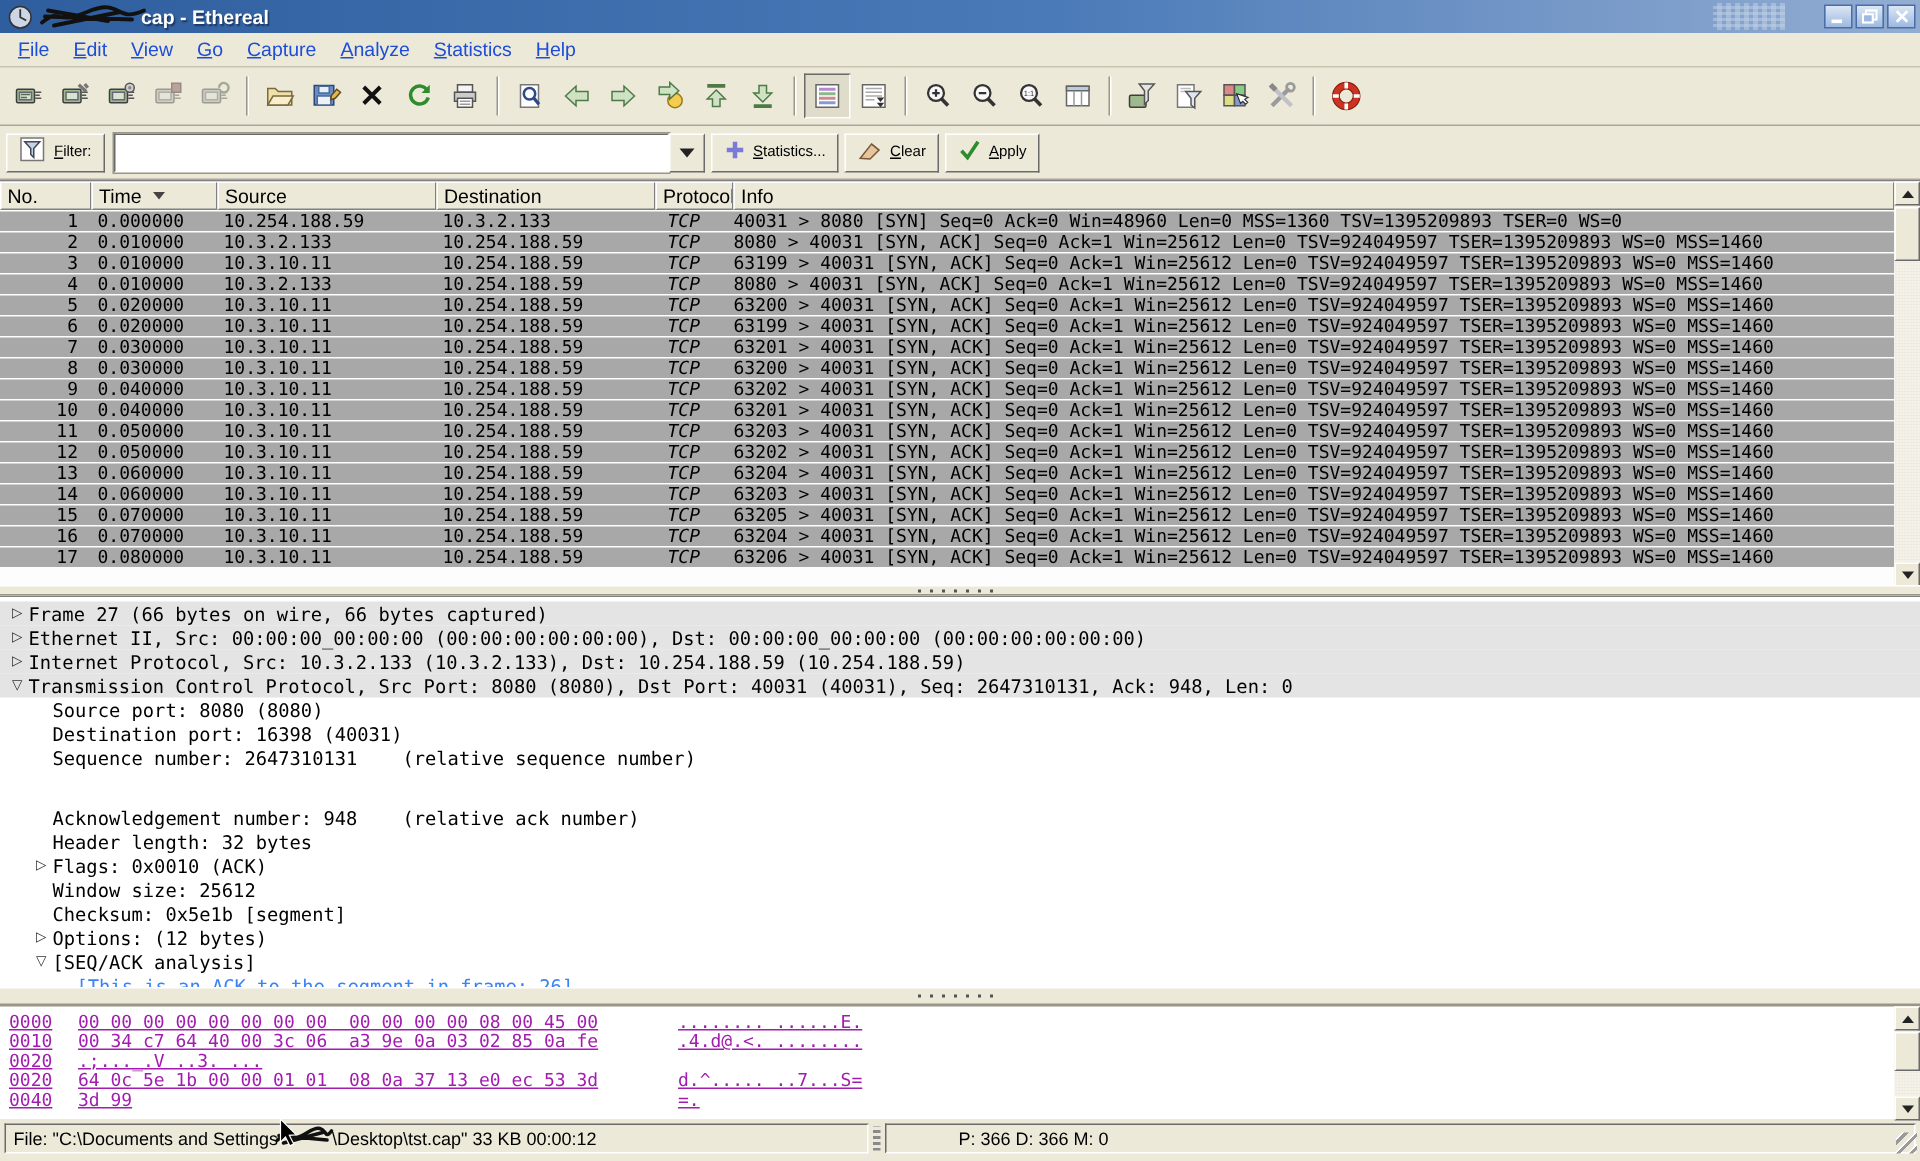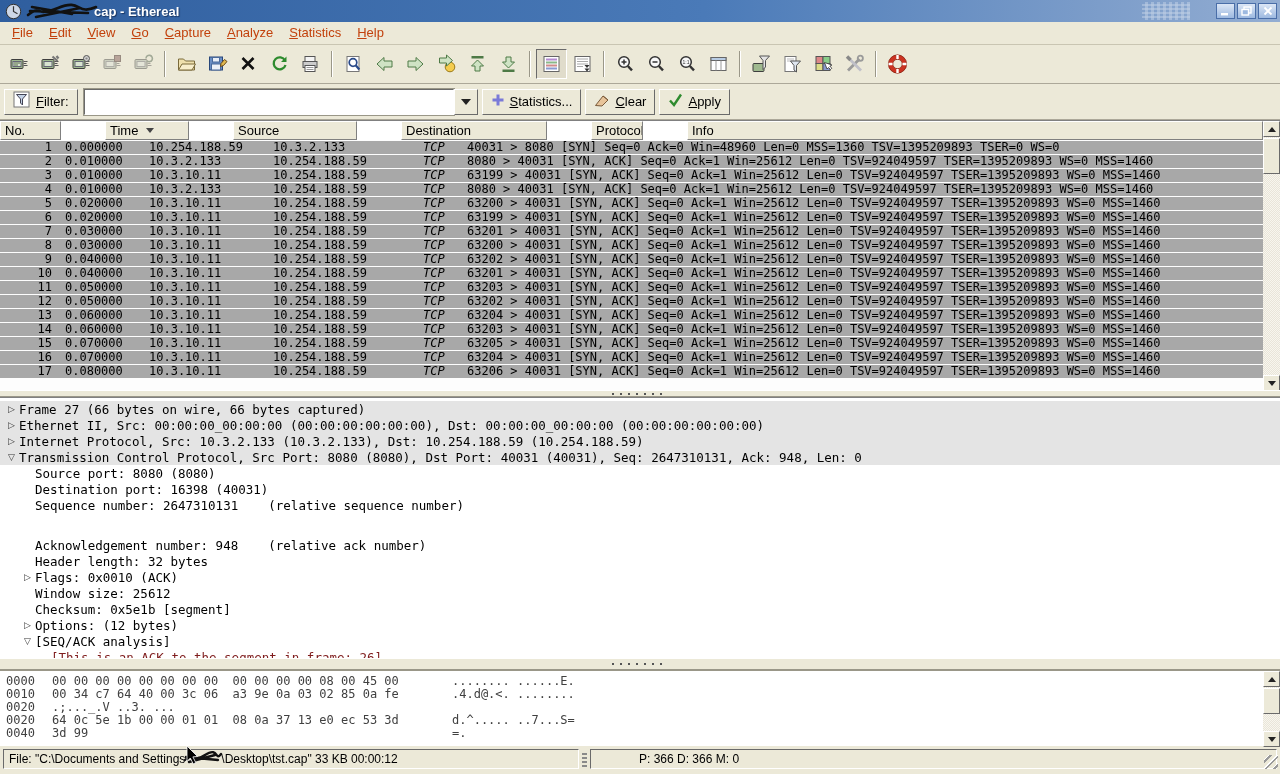--- a/index.html
+++ b/index.html
@@ -13,46 +13,46 @@
   .title-text { color:#fff; font-weight:bold; font-size:13px; text-shadow:1px 1px 1px #1a3560; margin-left:68px; white-space:pre; }
   .title-scribble { position:absolute; left:24px; top:2px; }
   .titlebar-artifact { position:absolute; left:1142px; top:2px; width:48px; height:18px; opacity:.5;
      background:repeating-linear-gradient(0deg, transparent 0 2px, rgba(255,255,255,.5) 2px 4px),
                 repeating-linear-gradient(90deg, transparent 0 3px, rgba(255,255,255,.5) 3px 6px); }
   .winbtns { margin-left:auto; display:flex; gap:2px; }
   .winbtn { width:19px; height:16px; background:linear-gradient(#dce6f5,#9db9e0); border:1px solid #4a6ea8; display:flex; align-items:center; justify-content:center; }
 
   
   .menubar { height:23px; display:flex; align-items:center; padding-left:4px; border-bottom:1px solid #c9c5b2; flex:0 0 23px; }
-  .menu-item { display:inline-block; padding:0 8px; font-size:13px; color:#c2410c; height:23px; line-height:22px; }
+  .menu-item { display:inline-block; padding:0 8px; font-size:13px; color:#1d4ed8; height:23px; line-height:22px; }
   .ul1::first-letter { text-decoration:underline; }
 
   
   .toolbar { height:39px; display:flex; align-items:center; padding-left:4px; border-bottom:1px solid #aca899; flex:0 0 39px; }
   .tgroup { display:flex; align-items:center; }
   .tbtn { width:31px; height:30px; display:flex; align-items:center; justify-content:center; border:1px solid transparent; }
   .tbtn.pressed { border-color:#6a6a6a #fff #fff #6a6a6a; background:#e0dccb; }
   .tbtn.disabled { opacity:.5; filter:grayscale(.6); }
   .tsep { width:2px; height:26px; border-left:1px solid #9a9788; border-right:1px solid #fff; margin:0 5px; }
   .ticon { display:flex; }
 
   
   .filterbar { height:36px; display:flex; align-items:center; padding:0 4px; gap:4px; border-bottom:1px solid #aca899; flex:0 0 36px; }
-  .fbtn { height:26px; display:flex; align-items:center; gap:5px; padding:0 8px; background:#ece9d8; border:1px solid; border-color:#fff #6a6a6a #6a6a6a #fff; font-size:13px; }
+  .fbtn { height:26px; display:flex; align-items:center; gap:5px; padding:0 8px; background:#ece9d8; border:1px solid; border-color:#fff #6a6a6a #6a6a6a #fff; font-size:10px; }
   .combo { display:flex; height:26px; margin-left:2px; }
   .combo-input { width:370px; height:26px; border:1px solid; border-color:#6a6a6a #fff #fff #6a6a6a; outline:1px solid #9a9788; font-size:13px; padding:0 4px; font-family:"Liberation Sans",sans-serif; background:#fff; }
   .combo-arrow { width:24px; height:26px; background:#ece9d8; border:1px solid; border-color:#fff #6a6a6a #6a6a6a #fff; display:flex; align-items:center; justify-content:center; }
   .tri-down { width:0; height:0; border-left:5px solid transparent; border-right:5px solid transparent; border-top:6px solid #222; }
 
   
   .plist { height:270px; display:flex; background:#fff; border-top:1px solid #808080; flex:0 0 270px; }
   .plist-main { flex:1; display:flex; flex-direction:column; overflow:hidden; }
-  .phead { display:flex; height:19px; flex:0 0 19px;gap:44px; }
+  .phead { display:flex; height:19px; flex:0 0 19px; }
   .hcell { background:#ece9d8; border:1px solid; border-color:#fff #808080 #808080 #fff; font-size:13px; padding:0 4px; display:flex; align-items:center; overflow:hidden; white-space:nowrap; }
-  .c-no{width:61px;} .c-time{width:84px;} .c-src{width:124px;} .c-dst{width:146px;} .c-proto{width:52px;} .c-info{flex:1;}
+  .c-no{width:61px;} .c-time{width:84px;} .c-src{width:146px;} .c-dst{width:146px;} .c-proto{width:52px;} .c-info{flex:1;}
   .sort-desc { width:0; height:0; border-left:4px solid transparent; border-right:4px solid transparent; border-top:5px solid #444; margin-left:8px; }
   .prows { flex:1; background:#fdfdfd; overflow:hidden; padding-top:1px; }
   .prow { display:flex; height:13px; margin-bottom:1px; background:#a8a8a8; color:#000; font-family:"DejaVu Sans Mono",monospace; font-size:12px; line-height:13px; white-space:pre; }
   .prow .c-no { text-align:right; padding-right:9px; width:61px; }
   .prow .c-time{ padding-left:4px; }
   .prow .c-src, .prow .c-dst { padding-left:4px; }
   .prow .c-proto { padding-left:8px;font-style:italic; }
   .prow .c-info { overflow:hidden; }
 
   
@@ -66,26 +66,26 @@
   
   .sep-dots { background:#ece9d8; position:relative; border-top:1px solid #fff; border-bottom:1px solid #9a9788; }
   .sep-dots::after { content:""; position:absolute; left:50%; top:50%; transform:translate(-50%,-50%); width:56px; height:2px;
      background:repeating-linear-gradient(90deg,#555 0 2px,transparent 2px 8px); }
 
   
   .details { height:261px; background:#fff; overflow:hidden; padding-top:3px; font-family:"DejaVu Sans Mono",monospace; font-size:12.5px; flex:0 0 261px; border-top:1px solid #808080;}
   .drow { height:16px; display:flex; align-items:center; white-space:pre; color:#000; }
   .drow.hl { background:#e4e4e4; }
   .dmark { width:15px; text-align:center; font-family:"DejaVu Sans",sans-serif; font-size:9px; color:#333; flex:0 0 15px; }
-  .dlink { color:#7f1d1d; text-decoration:underline; }
+  .dlink { color:#3b82f6; text-decoration:underline; }
 
   
   .hexwrap { height:76px; display:flex; background:#fff; border-top:1px solid #9a9788; flex:0 0 76px; }
   .hexcontent { flex:1; padding:4px 0 0 6px; overflow:hidden; }
-  .hexrow { display:flex; height:13px; font-family:"DejaVu Sans Mono",monospace; font-size:12px; line-height:13px; white-space:pre; color:#404040; }
+  .hexrow { display:flex; height:13px; font-family:"DejaVu Sans Mono",monospace; font-size:12px; line-height:13px; white-space:pre; color:#a21caf;text-decoration:underline; }
   .h-off { width:46px; } .h-hex { width:400px; } .h-asc { flex:1; }
 
   
   .statusbar { height:26px; display:flex; align-items:center; padding:0 3px; gap:3px; position:relative; flex:0 0 26px; }
   .sbox { height:20px; border:1px solid; border-color:#6a6a6a #fff #fff #6a6a6a; display:flex; align-items:center; font-size:12px; padding:0 5px; white-space:pre; overflow:hidden; }
   .sbox.left { width:576px; position:relative; }
   .sbox.right { flex:1;padding-left:48px; }
   .shandle { width:5px; height:16px; background:repeating-linear-gradient(0deg,#8a8a8a 0 2px,transparent 2px 4px); }
   .grip { position:absolute; right:2px; bottom:3px; width:14px; height:14px;
      background:repeating-linear-gradient(135deg, transparent 0 3px, #fff 3px 4px, #9a9a9a 4px 6px); }

